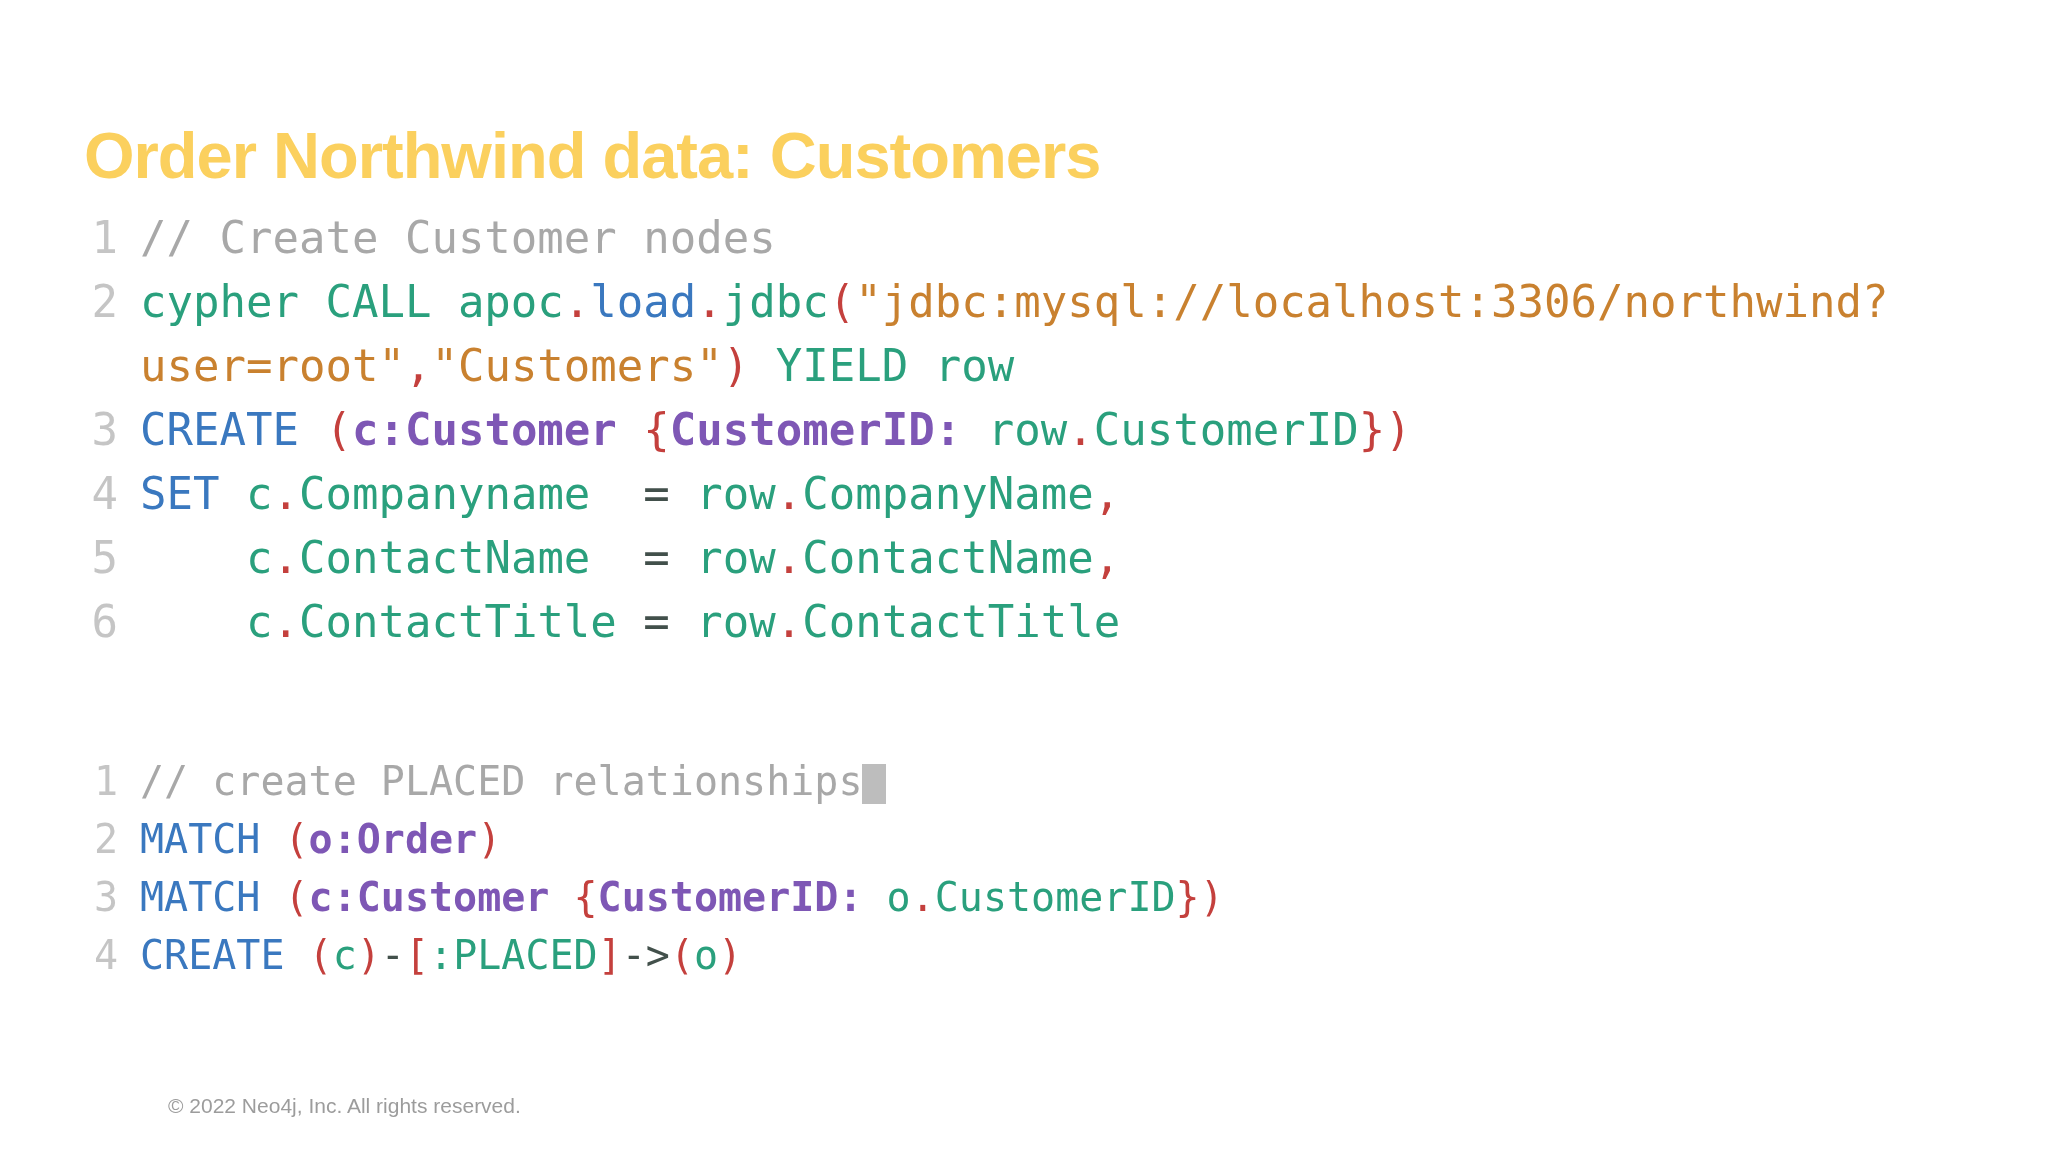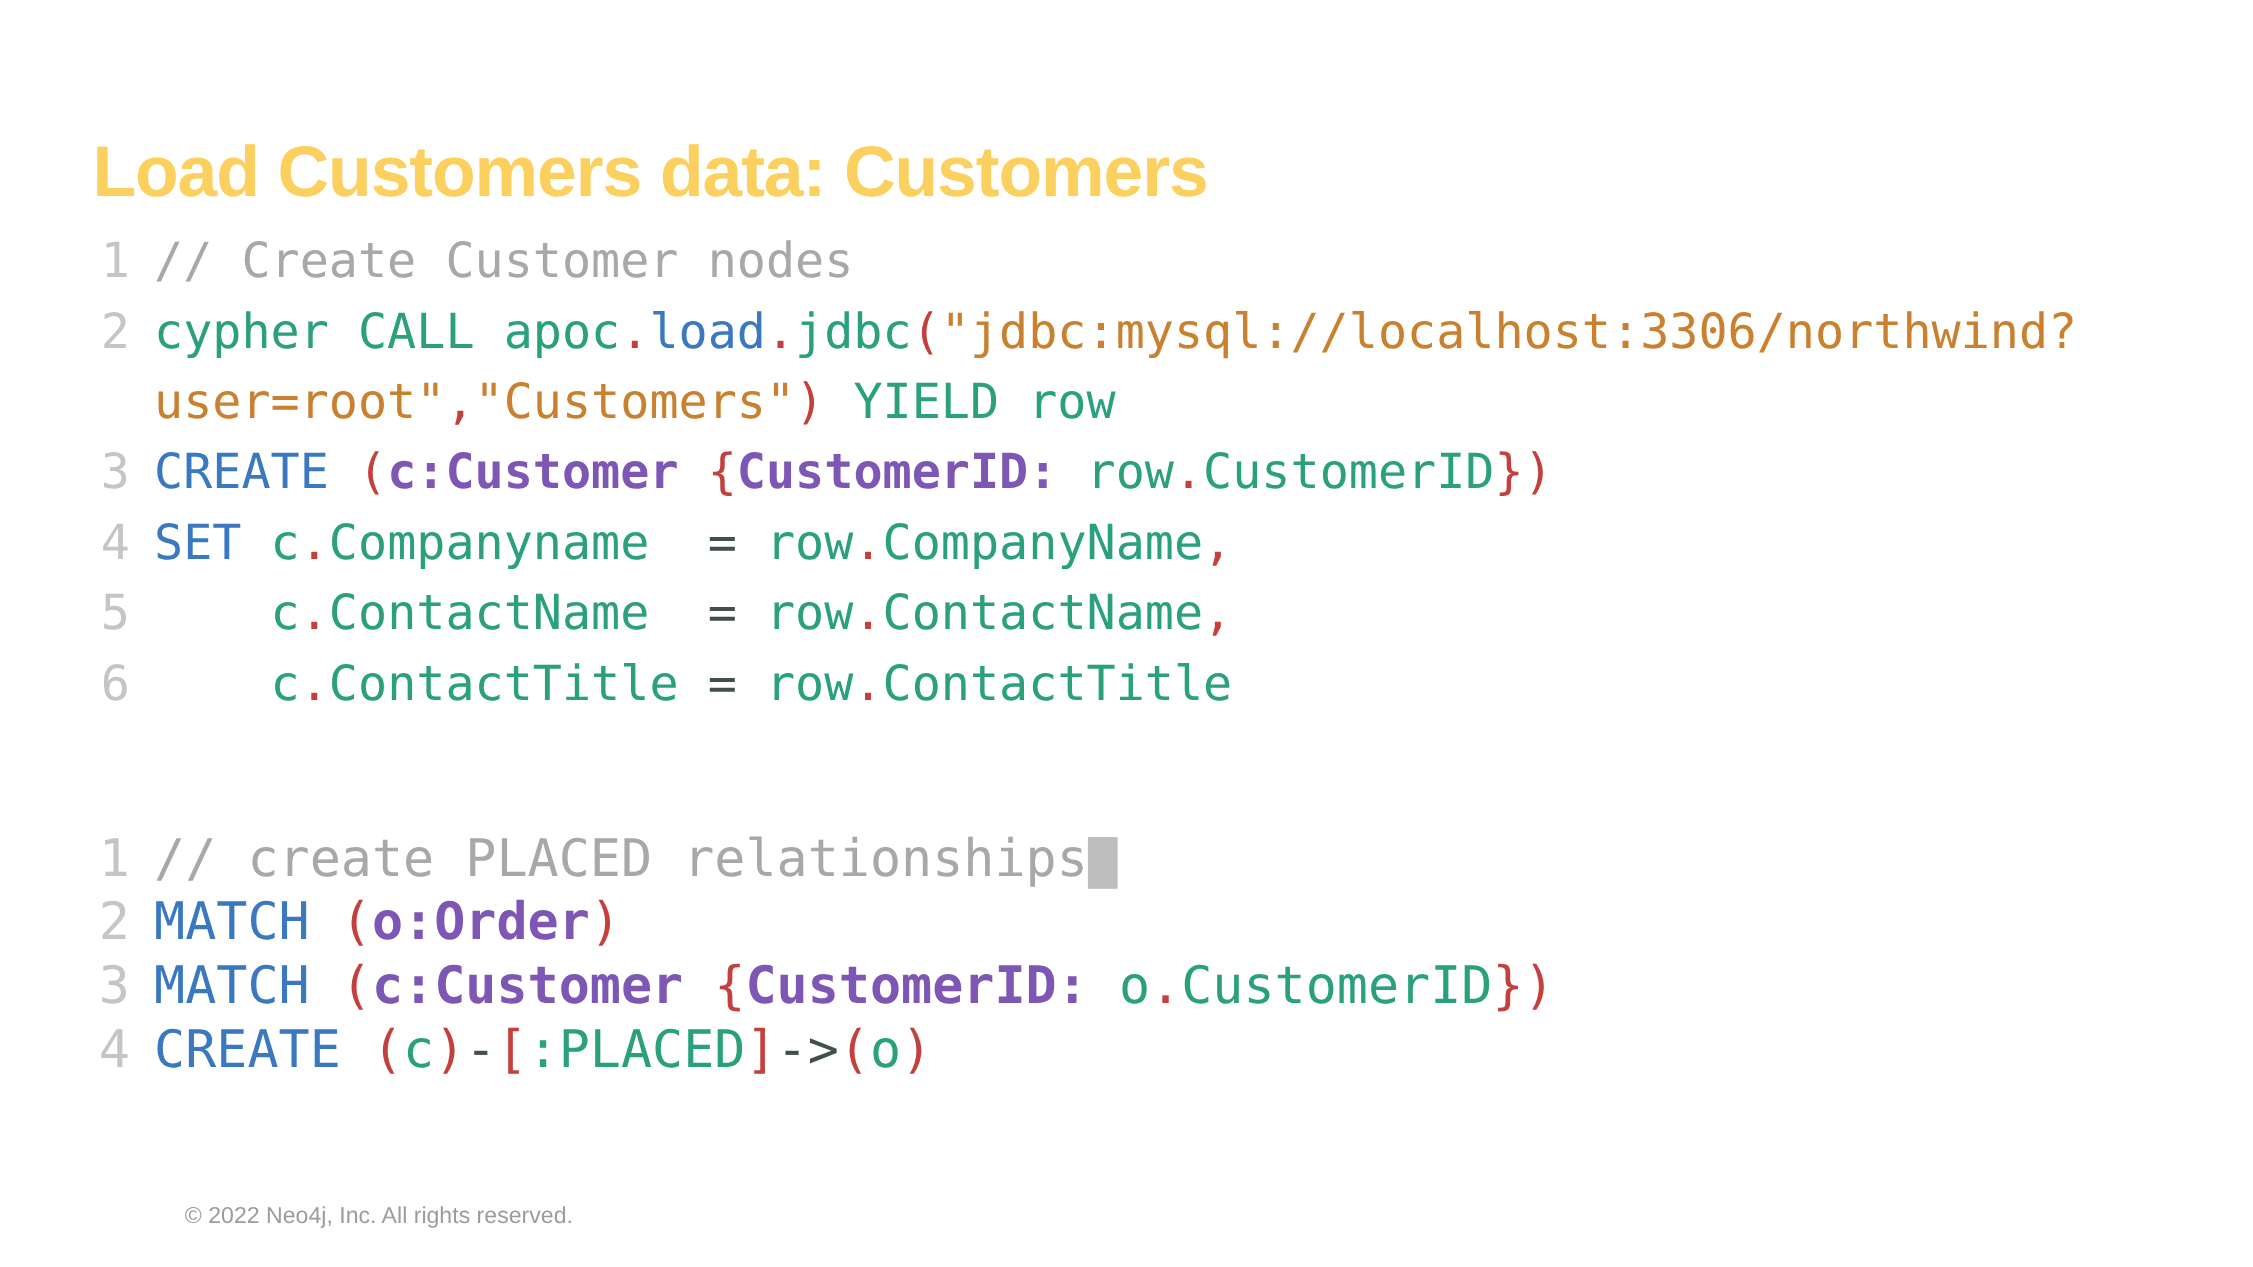--- a/index.html
+++ b/index.html
@@ -19,21 +19,21 @@
     color:var(--title, #fbd05e);
     white-space:nowrap;
   }
   .code-block{
     position:absolute;
     left:88px;
     font-family:"DejaVu Sans Mono", monospace;
     white-space:pre;
   }
   .code-block-1{ top:206px; font-size:44px; line-height:64px; }
-  .code-block-2{ top:752px; font-size:47px; line-height:58px; }
+  .code-block-2{ top:752px; font-size:40px; line-height:58px; }
   .code-line{ white-space:pre; }
   .gutter{
     display:inline-block;
     width:30px;
     margin-right:22px;
     text-align:right;
     color:var(--gutter,#c5c5c5);
   }
   .t-cm{ color:var(--cm,#a8a8a8); }
   .t-kw{ color:var(--kw,#3a78bf);margin-top:36px; }
@@ -54,19 +54,19 @@
     position:absolute;
     left:168px; top:1094px;
     font-size:21px;
     color:var(--footer,#9c9c9c);
     white-space:nowrap;
   }
 </style>
 </head>
 <body>
 
-<h1 class="slide-title">Load Customers data: Customers</h1>
+<h1 class="slide-title">Order Northwind data: Customers</h1>
 
 <div class="code-block code-block-1"><div class="code-line"><span class="gutter">1</span><span class="t-cm">// Create Customer nodes</span></div><div class="code-line"><span class="gutter">2</span><span class="t-fn">cypher CALL apoc</span><span class="t-pn">.</span><span class="t-kw">load</span><span class="t-pn">.</span><span class="t-fn">jdbc</span><span class="t-pn">(</span><span class="t-str">"jdbc:mysql://localhost:3306/northwind?</span></div><div class="code-line"><span class="gutter"></span><span class="t-str">user=root"</span><span class="t-pn">,</span><span class="t-str">"Customers"</span><span class="t-pn">)</span><span class="t-fn"> YIELD row</span></div><div class="code-line"><span class="gutter">3</span><span class="t-kw">CREATE </span><span class="t-pn">(</span><span class="t-lb">c:Customer </span><span class="t-pn">{</span><span class="t-lb">CustomerID:</span><span class="t-fn"> row</span><span class="t-pn">.</span><span class="t-fn">CustomerID</span><span class="t-pn">})</span></div><div class="code-line"><span class="gutter">4</span><span class="t-kw">SET </span><span class="t-fn">c</span><span class="t-pn">.</span><span class="t-fn">Companyname</span><span class="t-op">  =</span><span class="t-fn"> row</span><span class="t-pn">.</span><span class="t-fn">CompanyName</span><span class="t-pn">,</span></div><div class="code-line"><span class="gutter">5</span><span class="t-pl">    </span><span class="t-fn">c</span><span class="t-pn">.</span><span class="t-fn">ContactName</span><span class="t-op">  =</span><span class="t-fn"> row</span><span class="t-pn">.</span><span class="t-fn">ContactName</span><span class="t-pn">,</span></div><div class="code-line"><span class="gutter">6</span><span class="t-pl">    </span><span class="t-fn">c</span><span class="t-pn">.</span><span class="t-fn">ContactTitle</span><span class="t-op"> =</span><span class="t-fn"> row</span><span class="t-pn">.</span><span class="t-fn">ContactTitle</span></div></div>
 
 <div class="code-block code-block-2"><div class="code-line"><span class="gutter">1</span><span class="t-cm">// create PLACED relationships</span><span class="t-cur"></span></div><div class="code-line"><span class="gutter">2</span><span class="t-kw">MATCH </span><span class="t-pn">(</span><span class="t-lb">o:Order</span><span class="t-pn">)</span></div><div class="code-line"><span class="gutter">3</span><span class="t-kw">MATCH </span><span class="t-pn">(</span><span class="t-lb">c:Customer </span><span class="t-pn">{</span><span class="t-lb">CustomerID:</span><span class="t-fn"> o</span><span class="t-pn">.</span><span class="t-fn">CustomerID</span><span class="t-pn">})</span></div><div class="code-line"><span class="gutter">4</span><span class="t-kw">CREATE </span><span class="t-pn">(</span><span class="t-fn">c</span><span class="t-pn">)</span><span class="t-op">-</span><span class="t-pn">[</span><span class="t-fn">:PLACED</span><span class="t-pn">]</span><span class="t-op">-&gt;</span><span class="t-pn">(</span><span class="t-fn">o</span><span class="t-pn">)</span></div></div>
 
 <div class="copyright">© 2022 Neo4j, Inc. All rights reserved.</div>
 
 </body></html>

